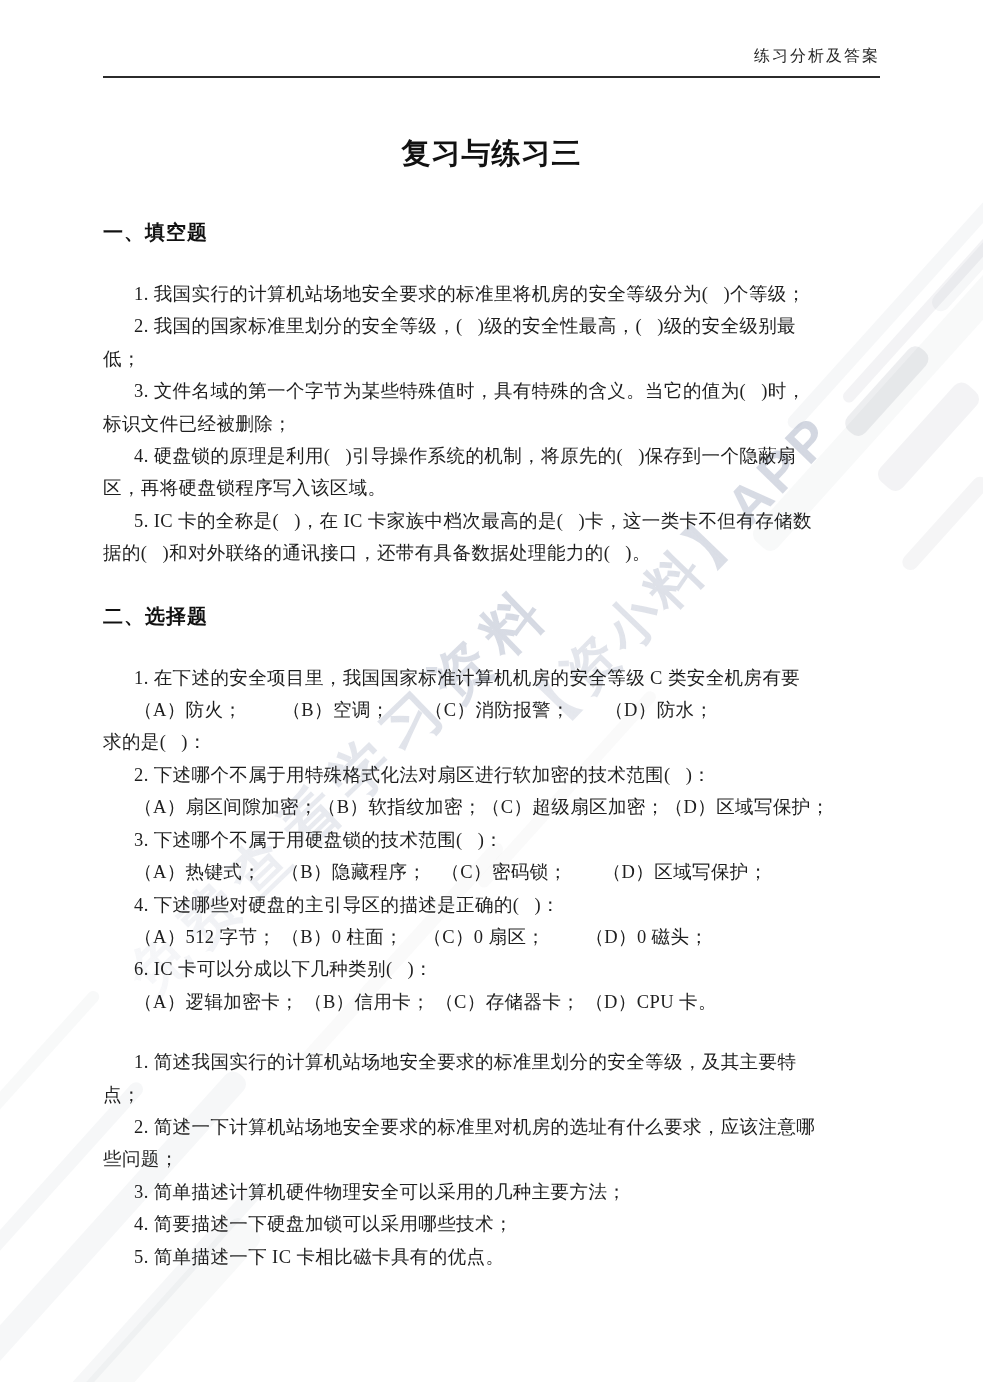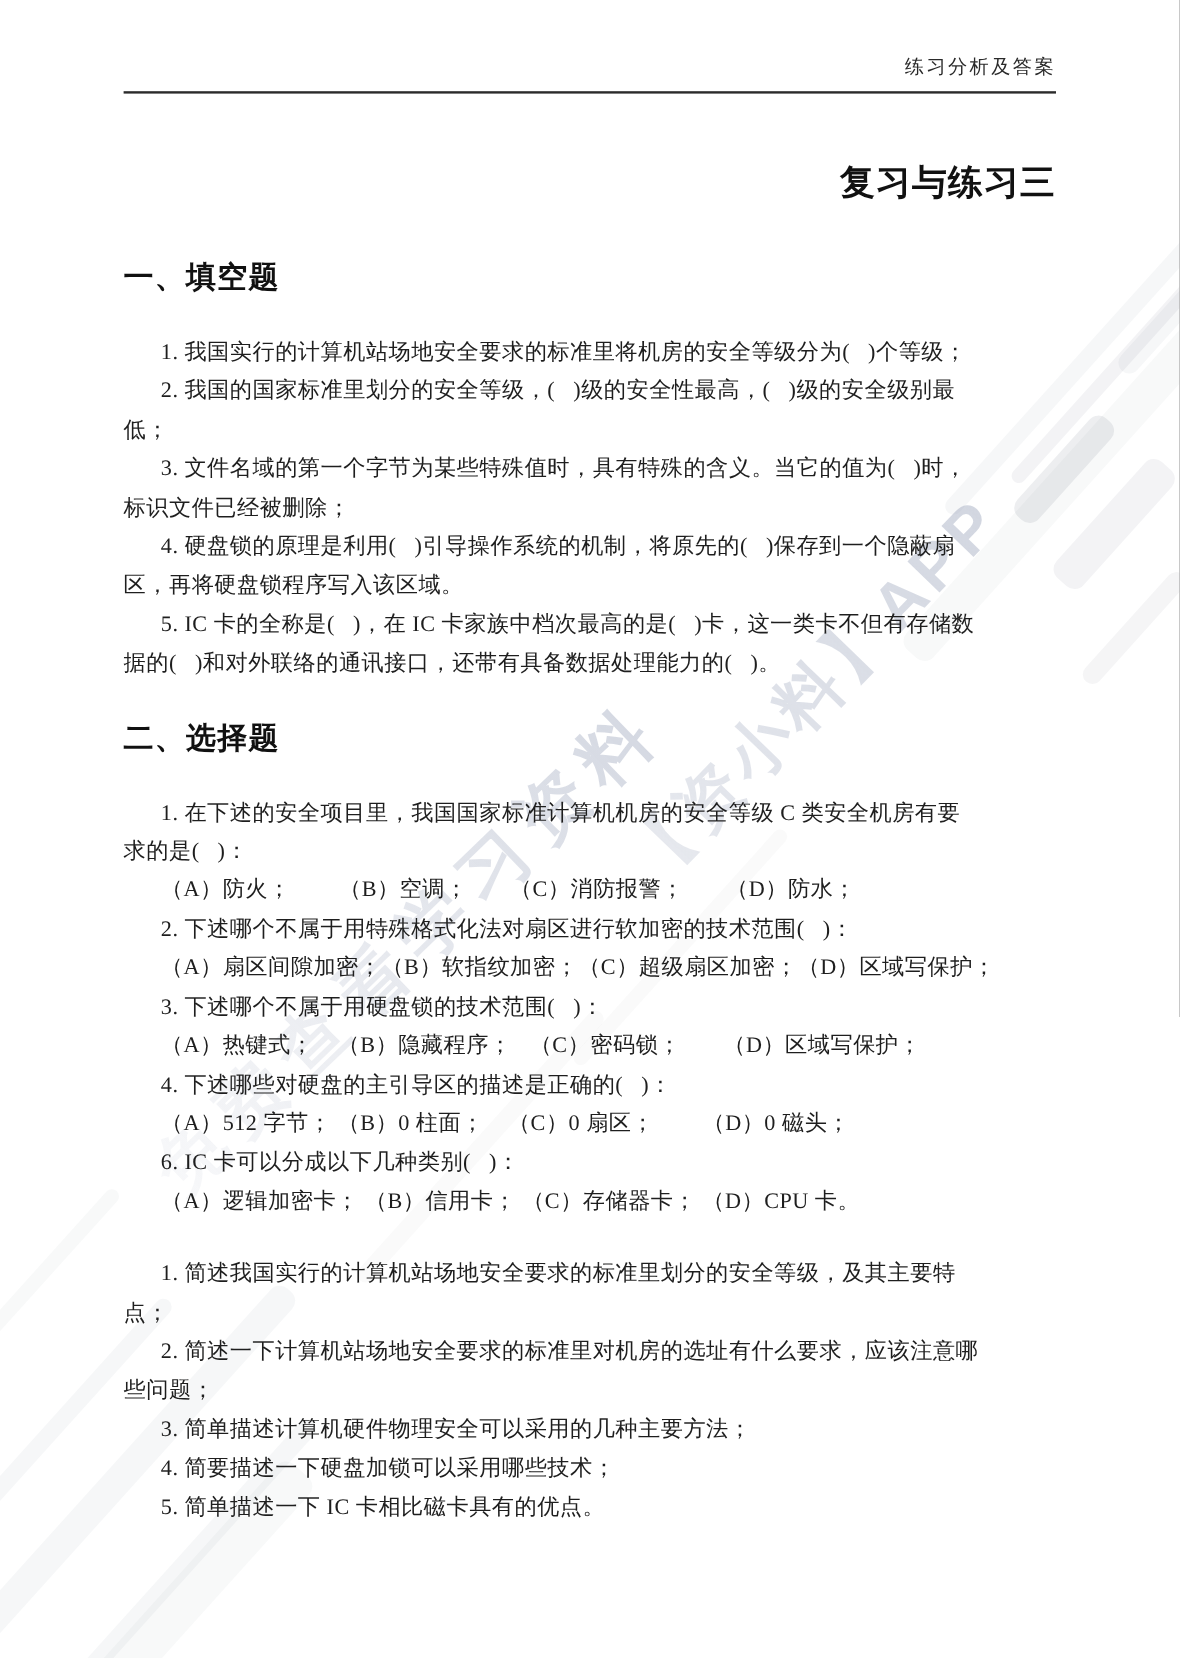--- a/index.html
+++ b/index.html
@@ -53,30 +53,30 @@
     letter-spacing:2px;
     color:#2a2a2a;
   }
   .header-rule{
     margin-top:9px;
     border-top:2px solid #2b2b2b;
     height:0;
   }
   .doc-title{
     margin:54px 0 0 0;
-    text-align:right;
+    text-align:center;
     font-size:29px;
     font-weight:bold;
     line-height:42px;
     color:#111;
     letter-spacing:1px;
   }
   .section-heading{
     margin:40px 0 0 0;
-    font-size:25px;
+    font-size:20px;
     font-weight:bold;
     line-height:36px;
     color:#111;
     letter-spacing:1px;
   }
   .doc-section + .doc-section .section-heading{margin-top:28px;}
   .section-lines{margin-top:28px;}
   .doc-line{
     font-size:18.5px;
     line-height:32.4px;
@@ -140,23 +140,23 @@
 
   <div class="doc-line">据的(   )和对外联络的通讯接口，还带有具备数据处理能力的(   )。</div>
 </div>
   </section>
 
   <section class="doc-section">
     <h2 class="section-heading">二、选择题</h2>
     <div class="section-lines">
   <div class="doc-line ind">1. 在下述的安全项目里，我国国家标准计算机机房的安全等级 C 类安全机房有要</div>
 
+  <div class="doc-line ind">（A）防火；        （B）空调；       （C）消防报警；       （D）防水；</div>
+
   <div class="doc-line">求的是(   )：</div>
-
-  <div class="doc-line ind">（A）防火；        （B）空调；       （C）消防报警；       （D）防水；</div>
 
   <div class="doc-line ind">2. 下述哪个不属于用特殊格式化法对扇区进行软加密的技术范围(   )：</div>
 
   <div class="doc-line ind">（A）扇区间隙加密；（B）软指纹加密；（C）超级扇区加密；（D）区域写保护；</div>
 
   <div class="doc-line ind">3. 下述哪个不属于用硬盘锁的技术范围(   )：</div>
 
   <div class="doc-line ind">（A）热键式；    （B）隐藏程序；   （C）密码锁；       （D）区域写保护；</div>
 
   <div class="doc-line ind">4. 下述哪些对硬盘的主引导区的描述是正确的(   )：</div>

